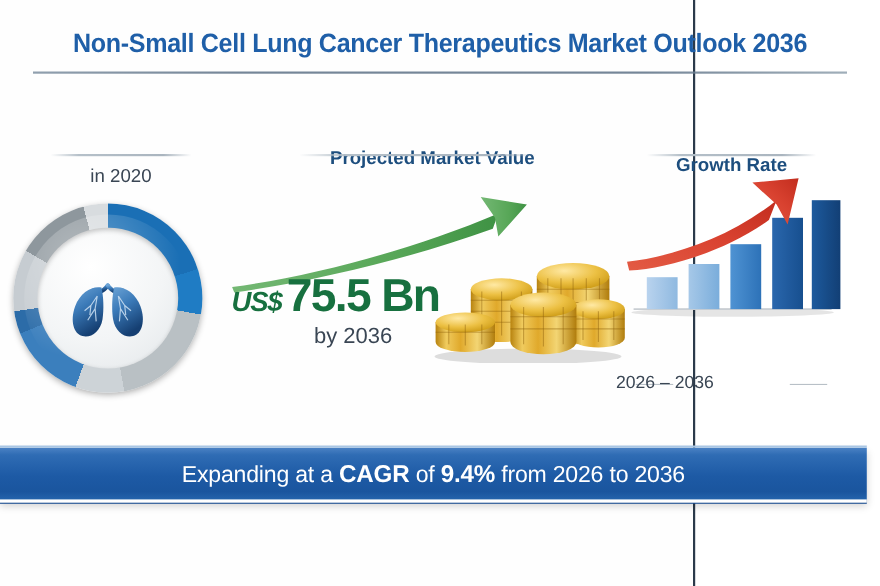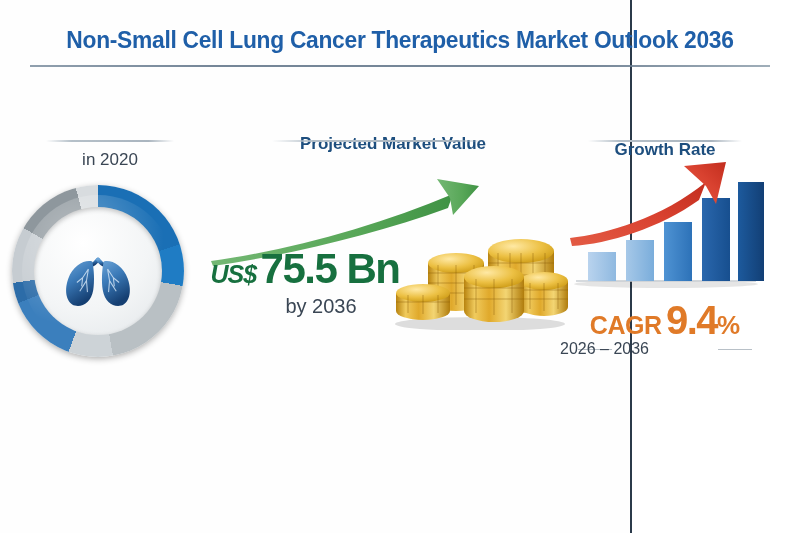--- a/index.html
+++ b/index.html
@@ -274,22 +274,27 @@
     <line x1="10" y1="121" x2="190" y2="121" stroke="#c9ced3" stroke-width="1.5"></line>
     <rect x="22" y="92" width="28" height="29" fill="url(#b1)"></rect>
     <rect x="60" y="80" width="28" height="41" fill="url(#b2)"></rect>
     <rect x="98" y="62" width="28" height="59" fill="url(#b3)"></rect>
     <rect x="136" y="38" width="28" height="83" fill="url(#b4)"></rect>
     <rect x="172" y="22" width="26" height="99" fill="url(#b5)"></rect>
     <path d="M4 78 C 40 74, 96 58, 140 22 L133 40 C 94 68, 42 84, 6 86 Z" fill="url(#redArrow)"></path>
     <path d="M118 6 L160 2 L150 44 L140 26 Z" fill="url(#redArrow)"></path>
   </svg>
 
-  <div class="cagr-line">
-    <span class="lbl">CAGR</span>
-    <span class="num">9.4</span><span class="pct">%</span>
-  </div>
   <div class="period-rule" style="left:578px;top:349px;width:34px;"></div>
   <div class="period">2026 – 2036</div>
   <div class="period-rule" style="left:718px;top:349px;width:34px;"></div>
 
+  <div id="banner">
+    <div class="btxt">
+      <span>Expanding at a</span>
+      <span class="bstrong">CAGR</span>
+      <span>of</span>
+      <span class="bstrong">9.4%</span>
+      <span>from 2026 to 2036</span>
+    </div>
+  </div>
 
 </div>
 
 </body></html>

